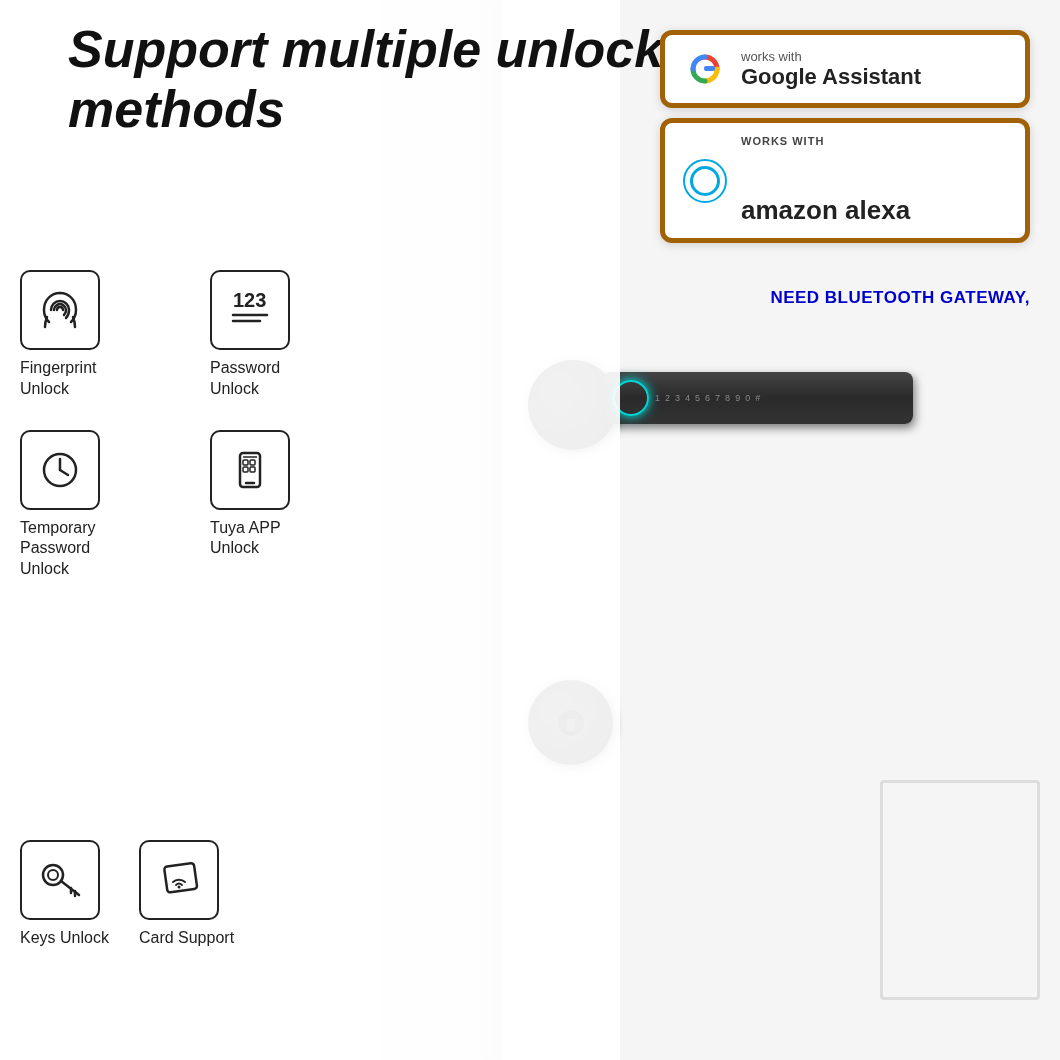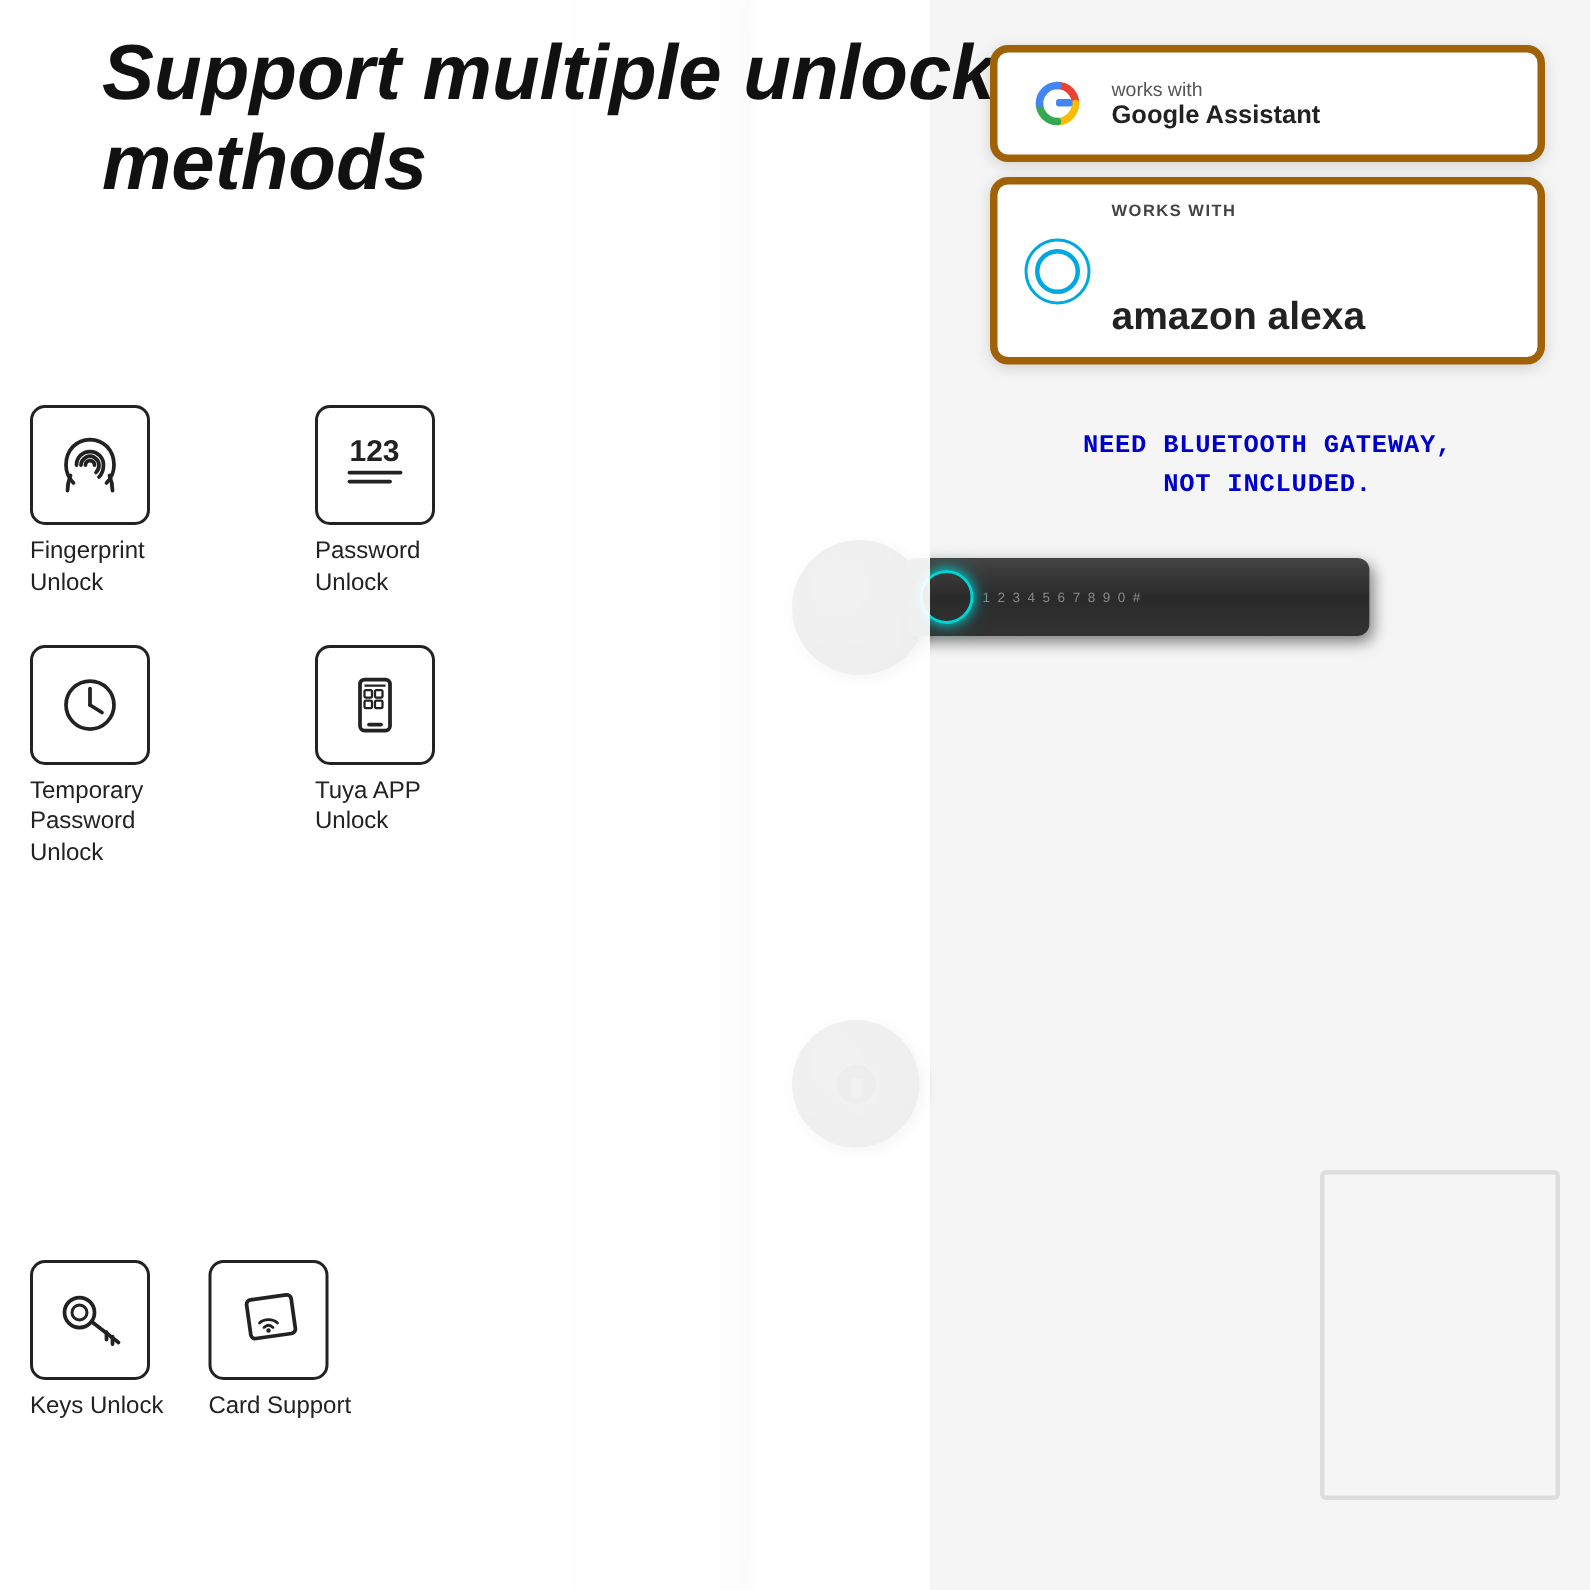--- a/index.html
+++ b/index.html
@@ -262,21 +262,21 @@
       flex-direction: column;
     }
 
     .badge-small {
       font-size: 13px;
       color: #555;
       font-weight: 400;
     }
 
     .badge-large {
-      font-size: 17px;
+      font-size: 22px;
       font-weight: bold;
       color: #222;
     }
 
     .alexa-works-with {
       font-size: 11px;
       color: #444;
       text-transform: uppercase;
       letter-spacing: 1px;
       font-weight: 600;
@@ -288,22 +288,21 @@
       color: #222;
       margin-top: 48px;
     }
 
     
     .bluetooth-notice {
       position: absolute;
       right: 30px;
       top: 285px;
       width: 370px;
-      text-align: center;
-      font-family: Liberation Mono, monospace;
+      text-align: right;
     }
 
     .bluetooth-notice p {
       font-size: 17px;
       font-weight: bold;
       color: #0000cc;
       line-height: 1.5;
       text-transform: uppercase;
       letter-spacing: 0.5px;
     }
@@ -458,21 +457,20 @@
     </div>
     <div class="badge-text">
       <span class="alexa-works-with">WORKS WITH</span>
       <span class="alexa-name">amazon alexa</span>
     </div>
   </div>
 </div>
 
 <div class="bluetooth-notice">
   <p>NEED BLUETOOTH GATEWAY,</p>
-  <p>NOT INCLUDED.</p>
 </div>
 
 <div class="unlock-grid">
 
   <div class="unlock-item">
     <div class="unlock-icon-box">
       <svg viewBox="0 0 50 50" fill="none" xmlns="http://www.w3.org/2000/svg">
         <path d="M25 8 C16 8 9 15 9 25 C9 30 11 34 14 37" stroke="#222" stroke-width="2.5" fill="none" stroke-linecap="round"></path>
         <path d="M25 8 C34 8 41 15 41 25 C41 30 39 34 36 37" stroke="#222" stroke-width="2.5" fill="none" stroke-linecap="round"></path>
         <path d="M16 25 C16 20 20 16 25 16 C30 16 34 20 34 25 C34 28 33 31 31 33" stroke="#222" stroke-width="2.5" fill="none" stroke-linecap="round"></path>

